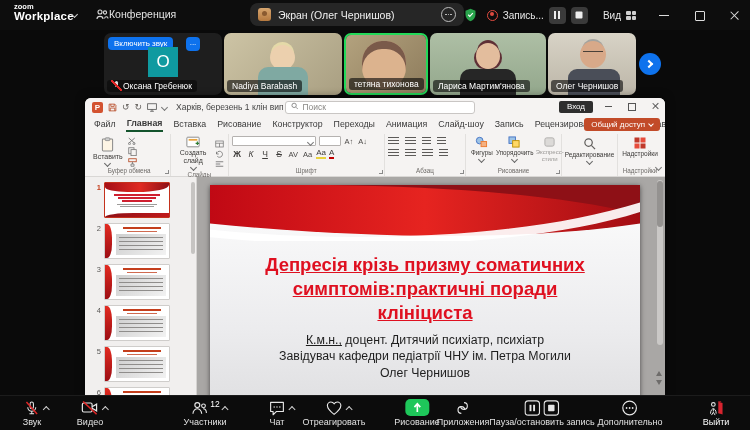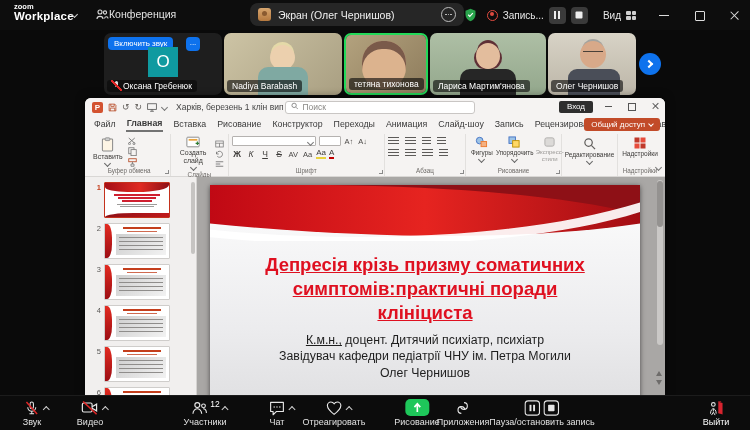--- a/index.html
+++ b/index.html
@@ -83,21 +83,21 @@
   .signin { position:absolute; right:72px; top:2.5px; background:#2e2e2e; color:#fff; font-size:8px; padding:1.5px 8px; border-radius:2px; border:none; }
   .ppt-winbtns { position:absolute; right:6px; top:4px; display:flex; gap:15px; }
   .pwb { width:8px; height:8px; position:relative; }
   .pwb-min::after { content:""; position:absolute; left:0; top:4px; width:7px; height:1.2px; background:#555; }
   .pwb-max::after { content:""; position:absolute; left:0; top:1px; width:6px; height:6px; border:1.1px solid #555; }
   .pwb-close::before,.pwb-close::after { content:""; position:absolute; left:3.5px; top:0; width:1.2px; height:8px; background:#555; }
   .pwb-close::before{transform:rotate(45deg);} .pwb-close::after{transform:rotate(-45deg);}
 
   .ppt-tabs { height:16px; display:flex; align-items:center; gap:9px; padding:0 8px; font-size:8.8px; color:#3a3a3a; background:#f5f3f2; position:relative; }
   .ptab { padding:2px 1px; white-space:nowrap; }
-  .ptab.active { font-weight:bold; border-bottom:2px solid #737373; }
+  .ptab.active { font-weight:bold; border-bottom:2px solid #14532d; }
   .share-doc { position:absolute; right:5px; top:1.5px; background:#c24b29; color:#fff; font-size:8px; padding:2px 7px; border-radius:3px; display:flex; align-items:center; gap:4px; border:none; }
   .share-doc .c { width:4px; height:4px; border-left:1.1px solid #fff; border-bottom:1.1px solid #fff; transform:rotate(-45deg); margin-top:-1px; }
 
   .ribbon { height:45px; background:#f5f3f2; border-bottom:1px solid #d9d7d5; display:flex; padding:2px 3px 0 3px; position:relative; }
   .rgroup { display:flex; flex-direction:column; border-right:1px solid #e2e0de; padding:1px 3px 0 3px; position:relative; }
   .rgroup .glabel { margin-top:auto; font-size:6.3px; color:#6d6a67; text-align:center; padding-bottom:2px; white-space:nowrap; }
   .launcher { position:absolute; right:1px; bottom:2px; width:4px; height:4px; border-right:1px solid #8a8a8a; border-bottom:1px solid #8a8a8a; }
   .bigbtn { display:flex; flex-direction:column; align-items:center; font-size:7px; color:#3c3a38; gap:1px; padding:1px 2px; }
   .rrow { display:flex; align-items:center; gap:3px; }
   .minicol { display:flex; flex-direction:column; gap:2px; justify-content:flex-start; padding-top:2px; }
@@ -657,20 +657,31 @@
             <rect x="11" y="6" width="2.4" height="8" fill="#e6e6e6"></rect>
           </svg>
         <svg width="16" height="16" viewBox="0 0 20 20">
             <rect x="1" y="1" width="18" height="18" rx="4" fill="none" stroke="#e6e6e6" stroke-width="1.5"></rect>
             <rect x="6" y="6" width="8" height="8" rx="1" fill="#e6e6e6"></rect>
           </svg>
       </span>
       <span>Пауза/остановить запись</span>
     </div>
 
+    <div class="bt" style="left:630px">
+      <span class="ic">
+        <svg width="16" height="16" viewBox="0 0 20 20">
+            <circle cx="10" cy="10" r="8.5" fill="none" stroke="#e6e6e6" stroke-width="1.5"></circle>
+            <circle cx="6.2" cy="10" r="1.1" fill="#e6e6e6"></circle>
+            <circle cx="10" cy="10" r="1.1" fill="#e6e6e6"></circle>
+            <circle cx="13.8" cy="10" r="1.1" fill="#e6e6e6"></circle>
+          </svg>
+      </span>
+      <span>Дополнительно</span>
+    </div>
 
     <div class="bt" style="left:716px">
       <span class="ic">
         <svg width="17" height="16" viewBox="0 0 24 22">
             <circle cx="8" cy="6" r="2.6" fill="none" stroke="#e6e6e6" stroke-width="1.5"></circle>
             <path d="M4 19 c0-5 2.5-7 4-7 s4 2 4 7 M8 12 v4 M5.5 21 l2.5-4 l2.5 4" fill="none" stroke="#e6e6e6" stroke-width="1.4"></path>
             <path d="M15 2 L21 4 V20 L15 18 Z" fill="#d8242f"></path>
             <path d="M15 2 H19 M15 18 H19" stroke="#d8242f" stroke-width="1"></path>
           </svg>
       </span>

